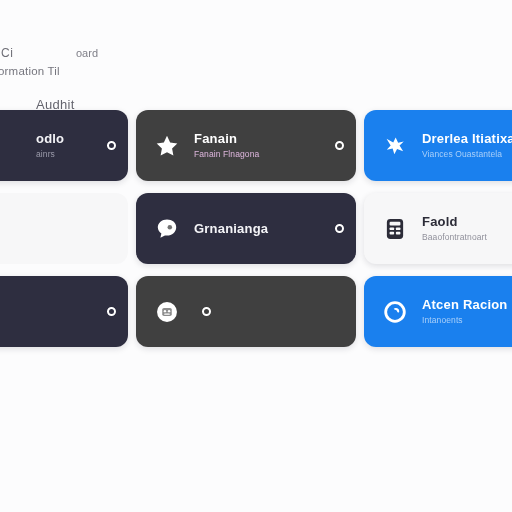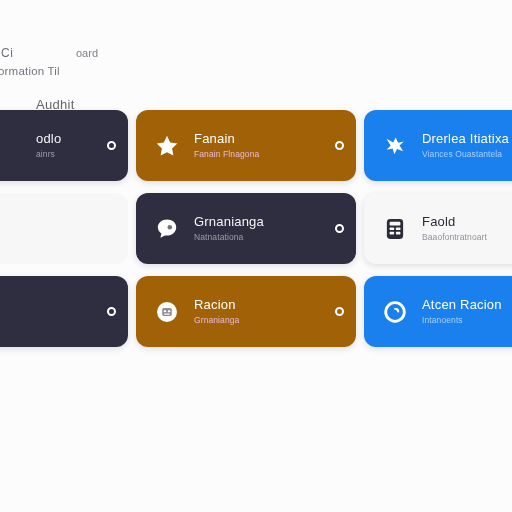--- a/index.html
+++ b/index.html
@@ -112,21 +112,21 @@
 
   .card-text {
     flex: 1 1 auto;
     min-width: 0;
     display: flex;
     flex-direction: column;
     justify-content: center;
   }
   .card-title {
     font-size: 13px;
-    font-weight: normal;
+    font-weight: bold;
     line-height: 15px;
     white-space: nowrap;
     letter-spacing: .2px;
     filter: blur(0.45px);
   }
   .card-sub {
     font-size: 8.5px;
     line-height: 11px;
     margin-top: 3px;
     white-space: nowrap;
@@ -150,21 +150,21 @@
   }
 
   
   .v-dark {
     background: #2e2e40;
   }
   .v-dark .card-title { color: #f4f4f7; }
   .v-dark .card-sub { color: #a9a9b8; }
 
   .v-magenta {
-    background: #a16207;
+    background: #404040;
   }
   .v-magenta .card-title { color: #ffffff; }
   .v-magenta .card-sub { color: #f0c4ef; }
 
   .v-blue {
     background: #1a80ee;
   }
   .v-blue .card-title { color: #ffffff; }
   .v-blue .card-sub { color: #bcdafb; }
 
@@ -238,21 +238,20 @@
       </div>
       <div class="card v-dark shadowed">
         <span class="card-icon">
           <svg width="26" height="26" viewBox="0 0 24 24">
             <path fill="#ffffff" d="M12 3.2c-4.7 0-8.5 3.2-8.5 7.2 0 2.3 1.3 4.4 3.3 5.7l-.9 4 4.2-2.2c.6.1 1.3.2 1.9.2 4.7 0 8.5-3.2 8.5-7.7S16.7 3.2 12 3.2z"></path>
             <circle cx="14.6" cy="10.3" r="2.1" fill="rgba(0,0,0,0.55)"></circle>
           </svg>
         </span>
         <div class="card-text">
           <div class="card-title">Grnanianga</div>
-          <div class="card-sub">Natnatationa</div>
         </div>
         <span class="card-dot"></span>
       </div>
       <div class="card v-light shadowed col-right">
         <span class="card-icon">
           <svg width="26" height="26" viewBox="0 0 24 24">
             <rect x="4.5" y="2.8" width="15" height="18.4" rx="3.2" fill="#2c2c38"></rect>
             <rect x="7" y="5.4" width="10" height="3.4" rx="1" fill="#f7f7f8"></rect>
             <rect x="7" y="10.6" width="4.2" height="2.4" rx=".8" fill="#f7f7f8"></rect>
             <rect x="12.8" y="10.6" width="4.2" height="2.4" rx=".8" fill="#f7f7f8"></rect>
@@ -276,24 +275,20 @@
       <div class="card v-magenta shadowed">
         <span class="card-icon">
           <svg width="26" height="26" viewBox="0 0 24 24">
             <circle cx="12" cy="12" r="9.2" fill="#ffffff"></circle>
             <rect x="7.6" y="8.2" width="8.8" height="7.4" rx="1.6" fill="rgba(0,0,0,0.45)"></rect>
             <circle cx="10.1" cy="11.2" r="1.1" fill="#ffffff"></circle>
             <circle cx="13.9" cy="11.2" r="1.1" fill="#ffffff"></circle>
             <rect x="9.4" y="13.3" width="5.2" height="1.3" rx=".6" fill="#ffffff"></rect>
           </svg>
         </span>
-        <div class="card-text">
-          <div class="card-title">Racion</div>
-          <div class="card-sub">Grnanianga</div>
-        </div>
         <span class="card-dot"></span>
       </div>
       <div class="card v-blue shadowed col-right">
         <span class="card-icon">
           <svg width="26" height="26" viewBox="0 0 24 24">
             <circle cx="12" cy="12" r="8.6" fill="none" stroke="#ffffff" stroke-width="2.6"></circle>
             <path fill="#ffffff" d="M12.6 8.4c1.9-.2 3.3 1.1 3.3 2.8 0 .9-.5 1.6-1.2 1.3-.8-.3-.6-1.5-1.5-2.1-.7-.5-1.6-.4-2.1-.9-.5-.6.2-1 1.5-1.1z"></path>
           </svg>
         </span>
         <div class="card-text">

